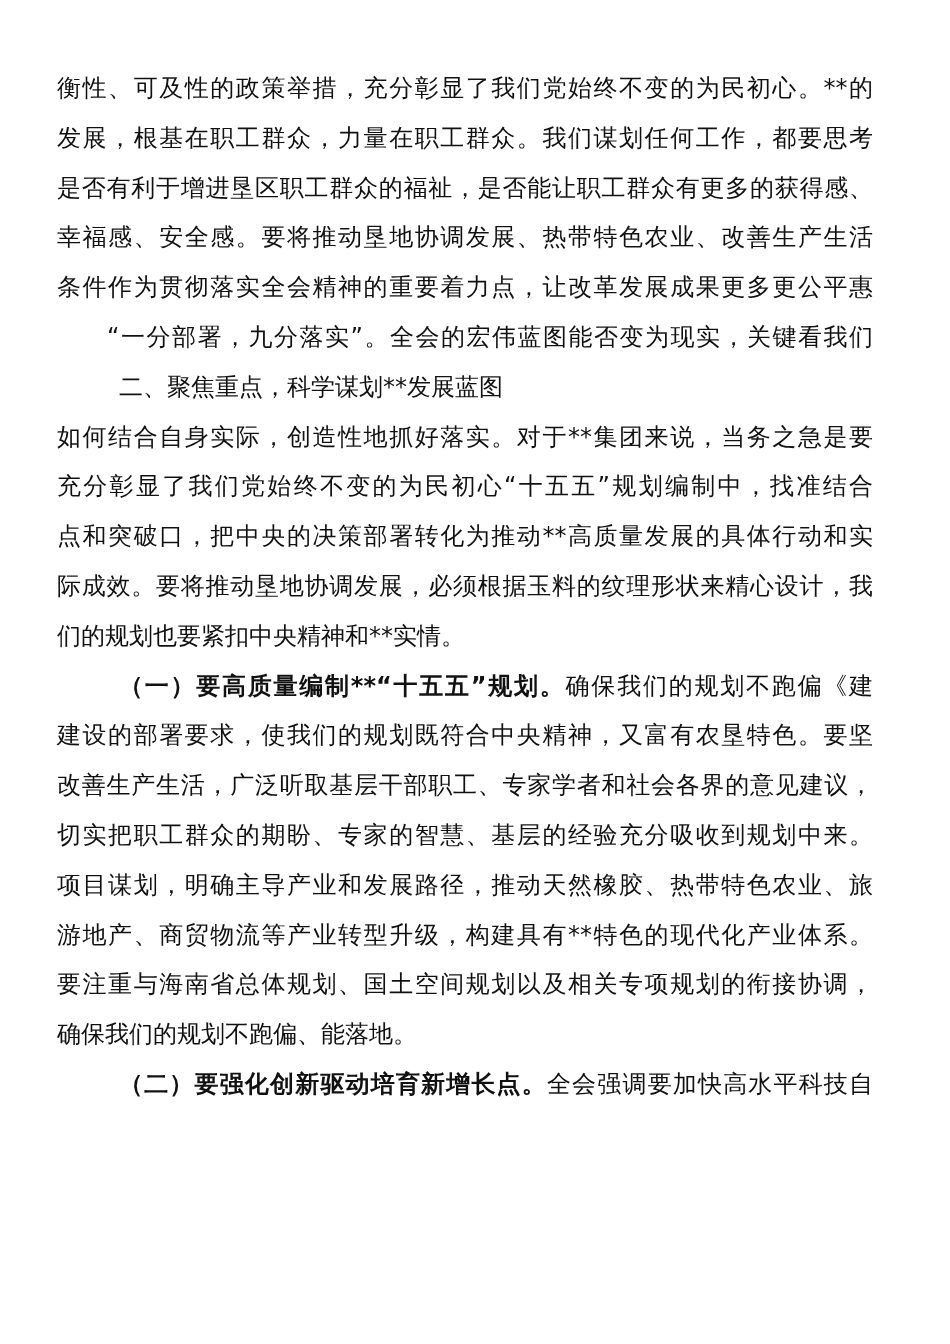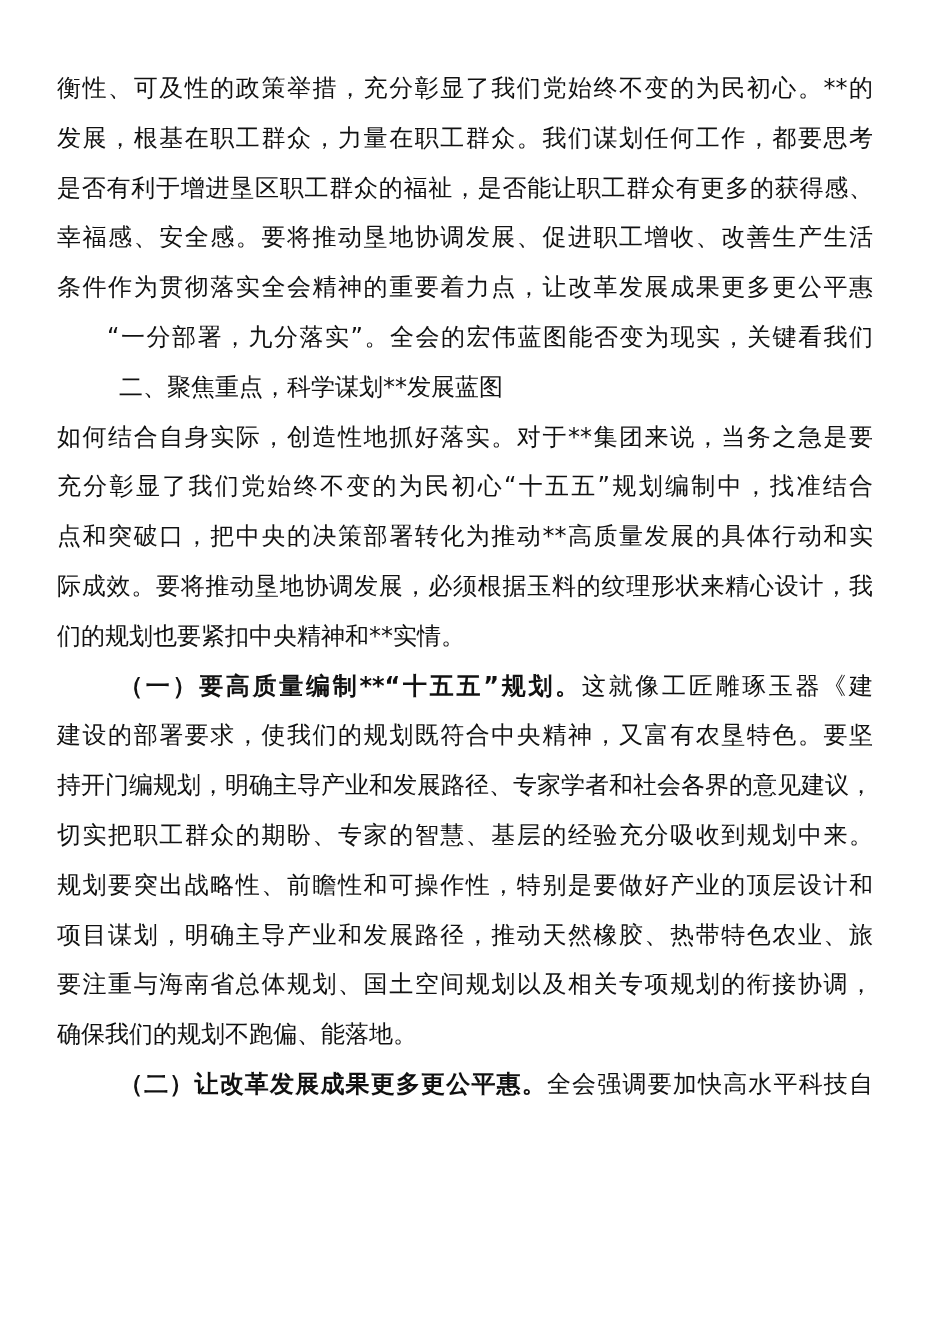--- a/index.html
+++ b/index.html
@@ -59,37 +59,37 @@
   </style>
 </head>
 <body>
 
 <div class="page">
   <div class="body-text">
 
     <div class="line">衡性、可及性的政策举措，充分彰显了我们党始终不变的为民初心。**的</div>
     <div class="line">发展，根基在职工群众，力量在职工群众。我们谋划任何工作，都要思考</div>
     <div class="line">是否有利于增进垦区职工群众的福祉，是否能让职工群众有更多的获得感、</div>
-    <div class="line">幸福感、安全感。要将推动垦地协调发展、促进职工增收、改善生产生活</div>
+    <div class="line">幸福感、安全感。要将推动垦地协调发展、热带特色农业、改善生产生活</div>
     <div class="line">条件作为贯彻落实全会精神的重要着力点，让改革发展成果更多更公平惠</div>
 
     <div class="line indent-para">“一分部署，九分落实”。全会的宏伟蓝图能否变为现实，关键看我们</div>
 
     <div class="line indent-heading heading-line">二、聚焦重点，科学谋划**发展蓝图</div>
     <div class="line">如何结合自身实际，创造性地抓好落实。对于**集团来说，当务之急是要</div>
     <div class="line">充分彰显了我们党始终不变的为民初心“十五五”规划编制中，找准结合</div>
     <div class="line">点和突破口，把中央的决策部署转化为推动**高质量发展的具体行动和实</div>
     <div class="line">际成效。要将推动垦地协调发展，必须根据玉料的纹理形状来精心设计，我</div>
     <div class="line last">们的规划也要紧扣中央精神和**实情。</div>
 
-    <div class="line indent-bold"><span class="bold">（一）要高质量编制**“十五五”规划。</span><span>这就像工匠雕琢玉器《建</span></div>
+    <div class="line indent-bold"><span class="bold">（一）要高质量编制**“十五五”规划。</span><span>确保我们的规划不跑偏《建</span></div>
     <div class="line">建设的部署要求，使我们的规划既符合中央精神，又富有农垦特色。要坚</div>
-    <div class="line">持开门编规划，明确主导产业和发展路径、专家学者和社会各界的意见建议，</div>
+    <div class="line">改善生产生活，广泛听取基层干部职工、专家学者和社会各界的意见建议，</div>
     <div class="line">切实把职工群众的期盼、专家的智慧、基层的经验充分吸收到规划中来。</div>
-    <div class="line">规划要突出战略性、前瞻性和可操作性，特别是要做好产业的顶层设计和</div>
     <div class="line">项目谋划，明确主导产业和发展路径，推动天然橡胶、热带特色农业、旅</div>
+    <div class="line">游地产、商贸物流等产业转型升级，构建具有**特色的现代化产业体系。</div>
     <div class="line">要注重与海南省总体规划、国土空间规划以及相关专项规划的衔接协调，</div>
     <div class="line last">确保我们的规划不跑偏、能落地。</div>
 
-    <div class="line indent-bold"><span class="bold">（二）让改革发展成果更多更公平惠。</span><span>全会强调要加快高水平科技自</span></div>
+    <div class="line indent-bold"><span class="bold">（二）要强化创新驱动培育新增长点。</span><span>全会强调要加快高水平科技自</span></div>
 
   </div>
 </div>
 
 </body></html>

